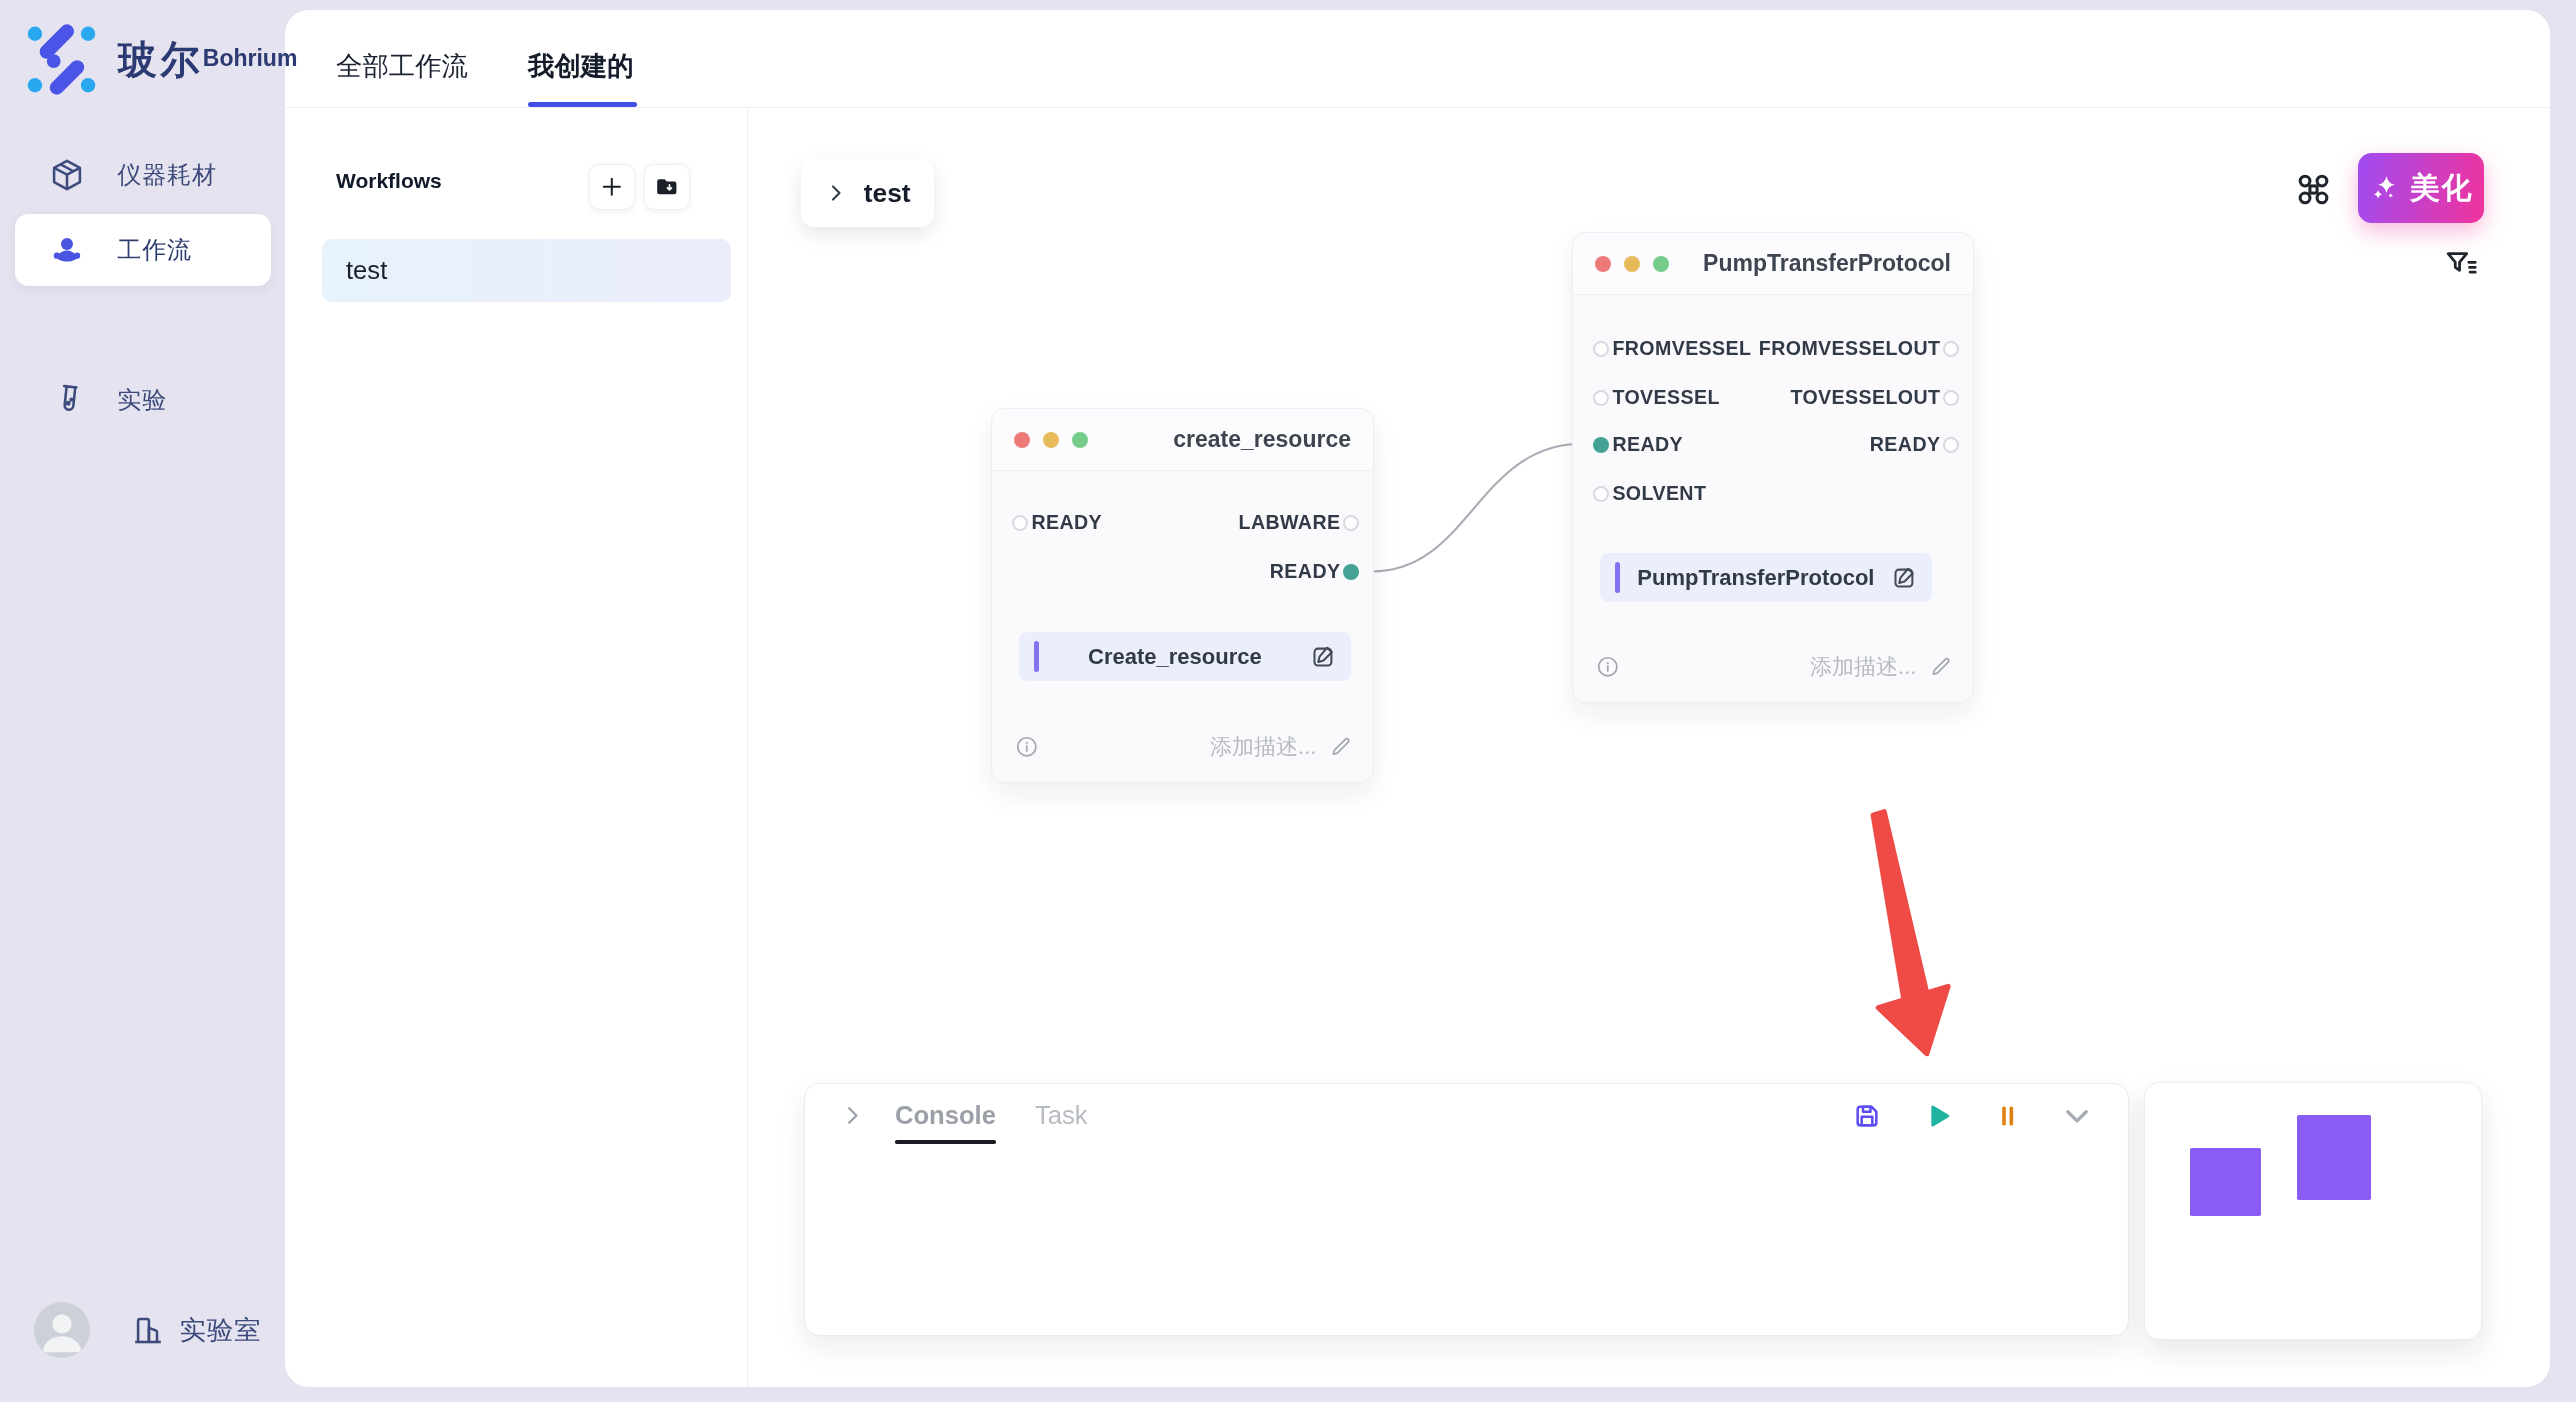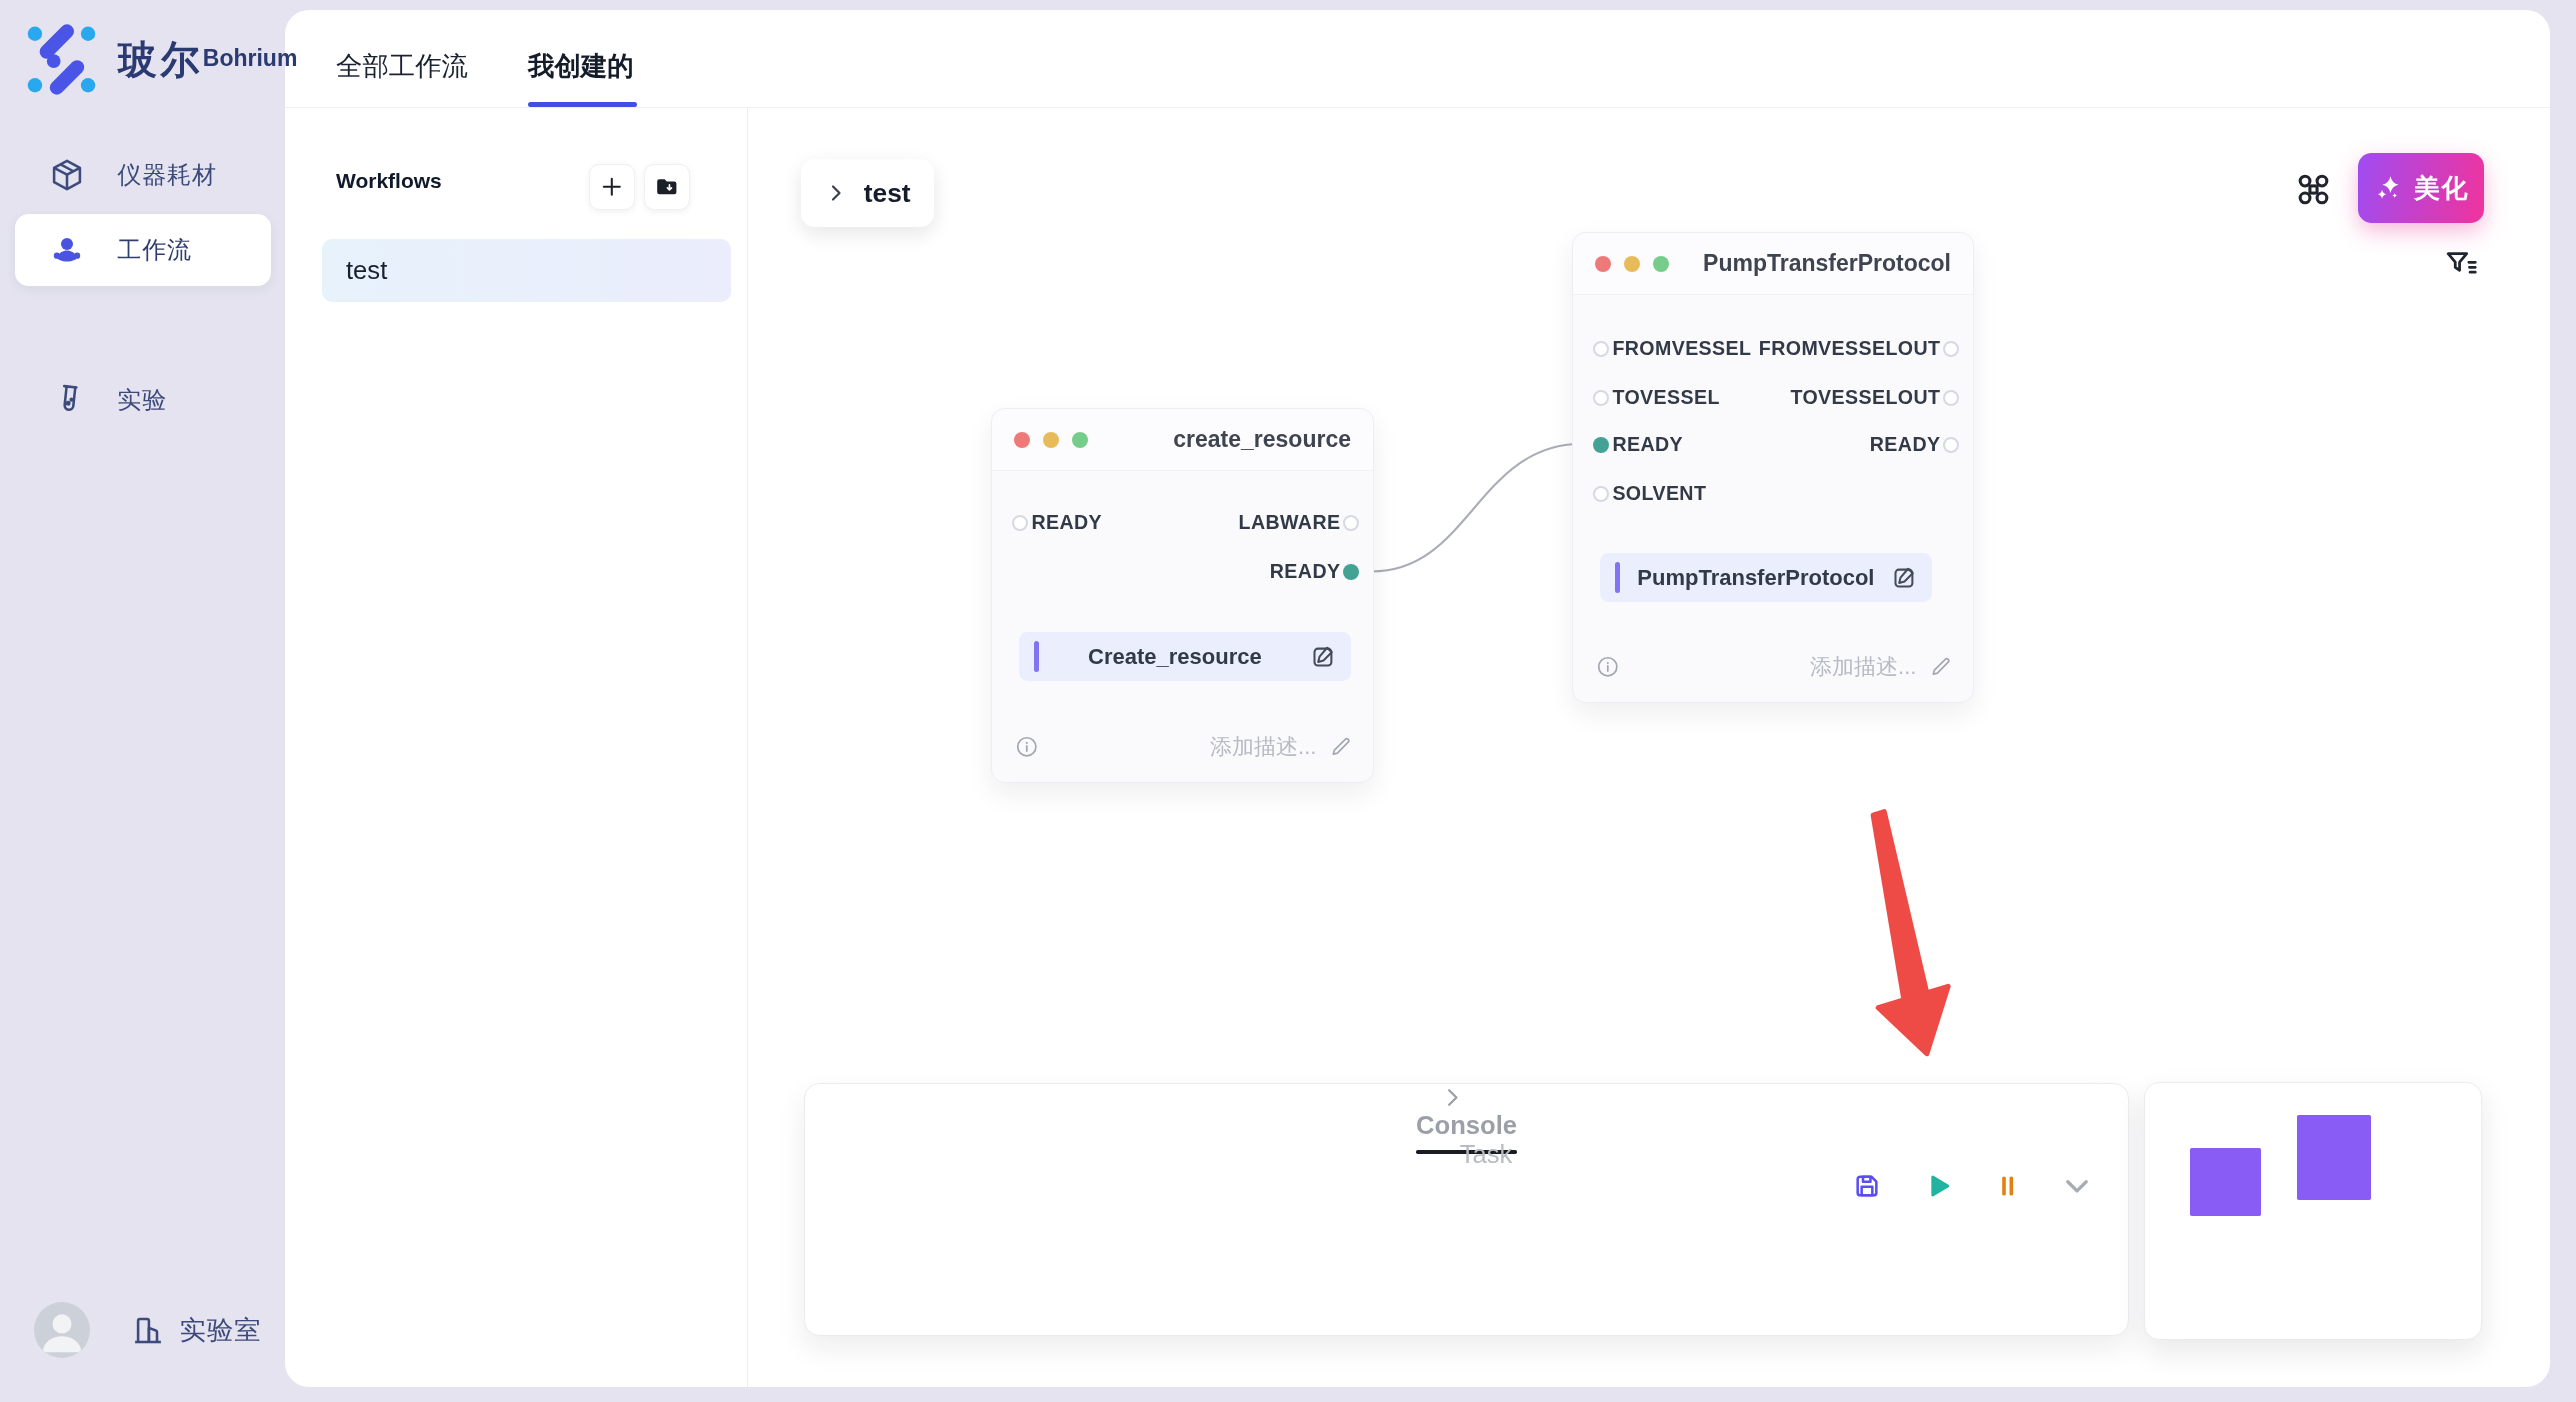--- a/index.html
+++ b/index.html
@@ -33,21 +33,21 @@
   
   .wf-title{position:absolute;left:336px;top:169px;font-size:21px;font-weight:700;color:#10192a;}
   .wf-btn{position:absolute;top:164px;width:44px;height:44px;background:#fff;border:0.9px solid #f0f0f4;border-radius:10.2px;box-shadow:0 1.7px 6.8px rgba(20,24,40,0.06);display:flex;align-items:center;justify-content:center;cursor:pointer;}
   .wf-item{position:absolute;left:322px;top:239px;width:409px;height:63px;border-radius:10.2px;background:linear-gradient(90deg,#e7f2fb,#ebedfc);display:flex;align-items:center;padding-left:24px;box-sizing:border-box;font-size:25.6px;font-weight:500;color:#18202e;cursor:pointer;}
 
   
   .breadcrumb-chip{position:absolute;left:801px;top:159px;width:133px;height:68px;background:#fff;border-radius:13.6px;box-shadow:0 6.8px 19px rgba(20,24,40,0.10);display:flex;align-items:center;justify-content:center;gap:15.3px;cursor:pointer;}
   .breadcrumb-chip .lbl{font-size:26.4px;font-weight:700;color:#151d2b;}
   .cmd-btn{position:absolute;left:2294px;top:170px;width:39px;height:39px;display:flex;align-items:center;justify-content:center;cursor:pointer;}
   .beautify-btn{position:absolute;left:2358px;top:153px;width:126px;height:70px;border-radius:13.6px;background:linear-gradient(100deg,#a04cf2,#f0339c);box-shadow:0 8.5px 22px rgba(236,57,153,0.35);display:flex;align-items:center;justify-content:center;gap:10.2px;cursor:pointer;}
-  .beautify-btn .lbl{font-size:26px;font-weight:700;color:#ffffff;letter-spacing:1.7px;}
+  .beautify-btn .lbl{font-size:30px;font-weight:700;color:#ffffff;letter-spacing:1.7px;}
   .filter-btn{position:absolute;left:2441px;top:245px;width:39px;height:39px;display:flex;align-items:center;justify-content:center;cursor:pointer;}
 
   
   .node{position:absolute;background:#fafafc;border:0.9px solid #ededf3;border-radius:13.6px;box-shadow:0 10.2px 27px rgba(23,25,35,0.07);cursor:grab;}
   .node-header{height:61px;border-bottom:0.9px solid #f0f0f5;display:flex;align-items:center;padding:0 22px;background:#fcfcfe;border-radius:13.6px 13.6px 0 0;}
   .tdot{width:16px;height:16px;border-radius:50%;margin-right:12.8px;}
   .tdot.r{background:#ee7979;}.tdot.y{background:#e7bb5a;}.tdot.g{background:#76cd8b;}
   .node-title{margin-left:auto;font-size:23px;font-weight:600;color:#3f4550;}
   .port-row{position:absolute;left:20.4px;right:13.6px;height:25.6px;display:flex;justify-content:space-between;align-items:center;}
   .port{display:flex;align-items:center;gap:3px;}
@@ -56,21 +56,21 @@
   .pdot.filled{background:#44a294;border:none;}
   .node-pill{position:absolute;left:27px;width:332px;height:49px;border-radius:8.5px;background:#ebeefc;display:flex;align-items:center;}
   .pill-bar{width:5.1px;height:31px;border-radius:2.6px;background:#8173f2;margin-left:15.3px;}
   .pill-label{flex:1;text-align:center;font-size:22px;font-weight:600;color:#333a47;}
   .pill-edit{margin-right:13.6px;cursor:pointer;}
   .node-footer{position:absolute;left:22px;right:19px;height:31px;display:flex;align-items:center;}
   .node-footer .desc{margin-left:auto;font-size:22px;color:#b6bac2;margin-right:12px;cursor:text;}
 
   
   .console-panel{position:absolute;left:804px;top:1083px;width:1323px;height:251px;background:#fff;border:0.9px solid #ebebef;border-radius:15.3px;box-shadow:0 12px 29px rgba(25,28,40,0.08);}
-  .console-head{display:flex;align-items:center;height:63px;padding:0 34px;flex-direction:column;}
+  .console-head{display:flex;align-items:center;height:63px;padding:0 34px;}
   .console-collapse{margin-right:29px;cursor:pointer;}
   .console-tab{font-size:25.6px;font-weight:700;color:#9b9fa7;position:relative;cursor:pointer;}
   .console-tab .u{position:absolute;left:0;right:0;bottom:-13.6px;height:3.4px;border-radius:1.7px;background:#191c22;}
   .console-tab.task{font-weight:500;color:#b7bbc2;margin-left:39px;}
   .console-icons{margin-left:auto;display:flex;align-items:center;gap:37px;}
   .cicon{cursor:pointer;display:flex;align-items:center;justify-content:center;}
 
   
   .minimap{position:absolute;left:2144px;top:1082px;width:336px;height:256px;background:#fff;border:0.9px solid #ececf0;border-radius:15.3px;box-shadow:0 12px 29px rgba(25,28,40,0.10);cursor:pointer;}
   .mini-node{position:absolute;background:#8a5cf6;border-radius:1.7px;}

